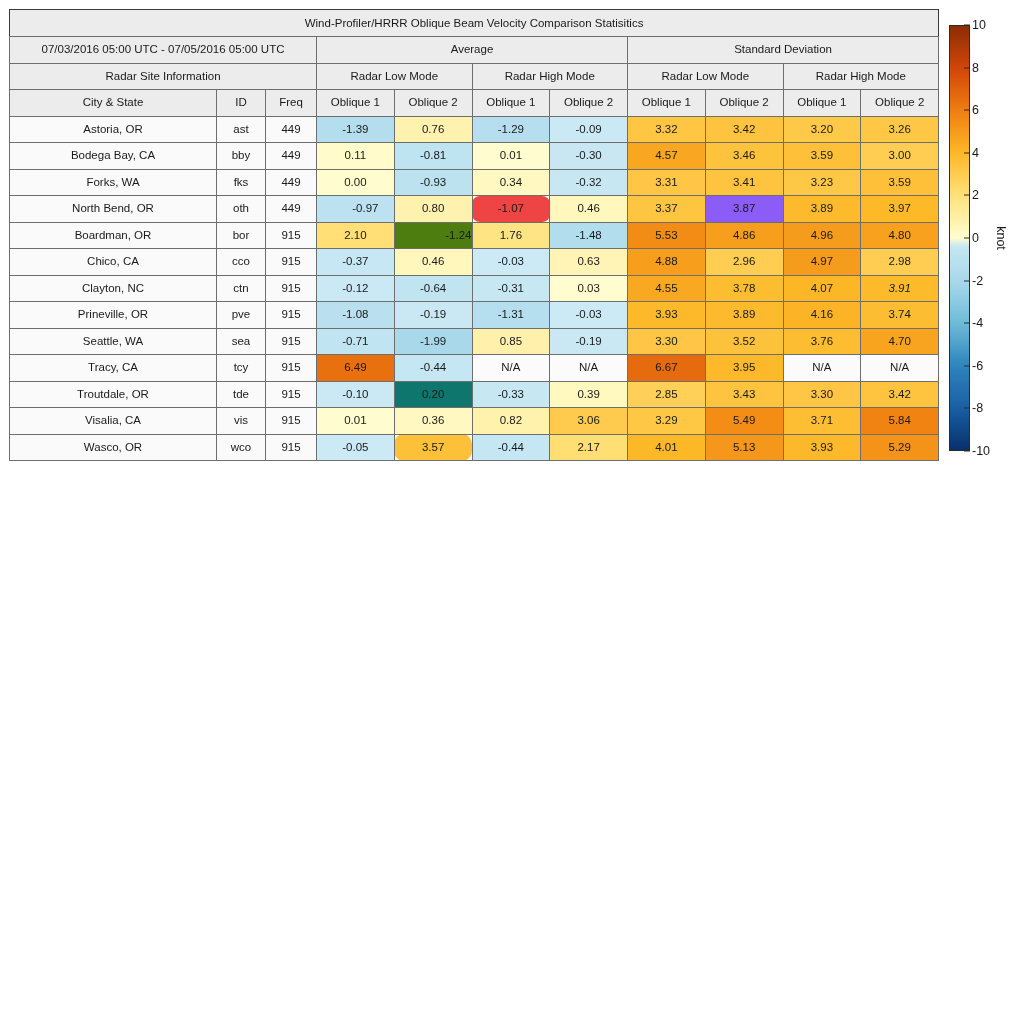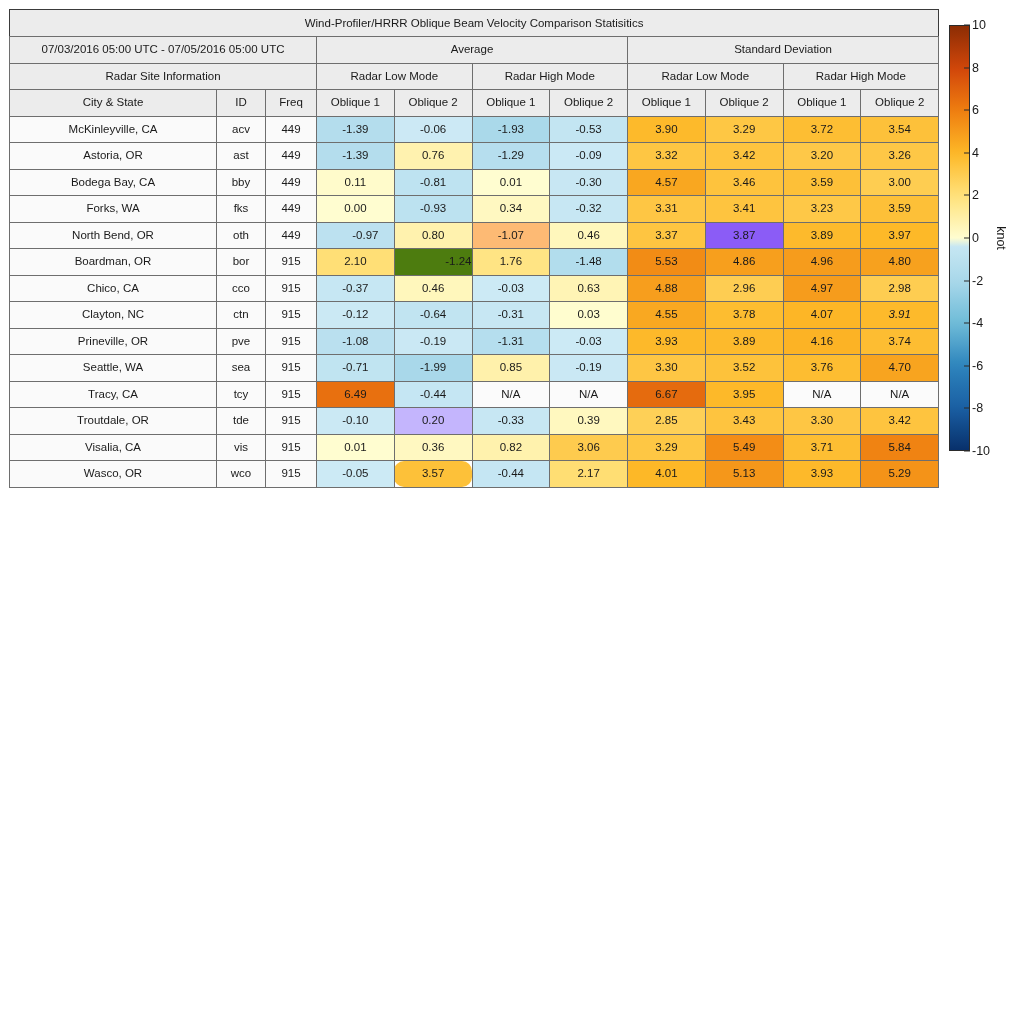--- a/index.html
+++ b/index.html
@@ -155,33 +155,20 @@
       <td class="hdr">Oblique 1</td>
       <td class="hdr">Oblique 2</td>
       <td class="hdr">Oblique 1</td>
       <td class="hdr">Oblique 2</td>
       <td class="hdr">Oblique 1</td>
       <td class="hdr">Oblique 2</td>
     </tr>
   </thead>
   <tbody id="table-body">
       <tr>
-        <td class="site-cell">McKinleyville, CA</td>
-        <td class="site-cell">acv</td>
-        <td class="site-cell">449</td>
-        <td class="val" style="background: rgb(180, 221, 237);">-1.39</td>
-        <td class="val" style="background: rgb(204, 233, 245);">-0.06</td>
-        <td class="val" style="background: rgb(170, 217, 234);">-1.93</td>
-        <td class="val" style="background: rgb(195, 229, 242);">-0.53</td>
-        <td class="val" style="background: rgb(253, 186, 43);">3.90</td>
-        <td class="val" style="background: rgb(254, 199, 68);">3.29</td>
-        <td class="val" style="background: rgb(253, 190, 51);">3.72</td>
-        <td class="val" style="background: rgb(253, 193, 58);">3.54</td>
-      </tr>
-      <tr>
         <td class="site-cell">Astoria, OR</td>
         <td class="site-cell">ast</td>
         <td class="site-cell">449</td>
         <td class="val" style="background: rgb(180, 221, 237);">-1.39</td>
         <td class="val" style="background: rgb(255, 242, 175);">0.76</td>
         <td class="val" style="background: rgb(182, 222, 238);">-1.29</td>
         <td class="val" style="background: rgb(203, 233, 245);">-0.09</td>
         <td class="val" style="background: rgb(254, 198, 67);">3.32</td>
         <td class="val" style="background: rgb(254, 196, 63);">3.42</td>
         <td class="val" style="background: rgb(254, 200, 72);">3.20</td>
@@ -212,21 +199,21 @@
         <td class="val" style="background: rgb(254, 196, 63);">3.41</td>
         <td class="val" style="background: rgb(254, 200, 71);">3.23</td>
         <td class="val" style="background: rgb(253, 192, 56);">3.59</td>
       </tr>
       <tr>
         <td class="site-cell">North Bend, OR</td>
         <td class="site-cell">oth</td>
         <td class="site-cell">449</td>
         <td class="val" style="background: rgb(188, 225, 240); padding-left: 20px;">-0.97</td>
         <td class="val" style="background: rgb(255, 242, 174);">0.80</td>
-        <td class="val" style="background: #fdba74;">-1.07</td>
+        <td class="val" style="background: #ef4444; border-radius: 8px;">-1.07</td>
         <td class="val" style="background: rgb(255, 247, 188);">0.46</td>
         <td class="val" style="background: rgb(254, 197, 65);">3.37</td>
         <td class="val" style="background: #8b5cf6; text-align: center;">3.87</td>
         <td class="val" style="background: rgb(253, 186, 44);">3.89</td>
         <td class="val" style="background: rgb(253, 185, 40);">3.97</td>
       </tr>
       <tr>
         <td class="site-cell">Boardman, OR</td>
         <td class="site-cell">bor</td>
         <td class="site-cell">915</td>
@@ -302,21 +289,21 @@
         <td class="val" style="background: rgb(229, 107, 14);">6.67</td>
         <td class="val" style="background: rgb(253, 185, 41);">3.95</td>
         <td class="val na">N/A</td>
         <td class="val na">N/A</td>
       </tr>
       <tr>
         <td class="site-cell">Troutdale, OR</td>
         <td class="site-cell">tde</td>
         <td class="site-cell">915</td>
         <td class="val" style="background: rgb(203, 233, 244);">-0.10</td>
-        <td class="val" style="background: #c4b5fd;">0.20</td>
+        <td class="val" style="background: #0f766e;">0.20</td>
         <td class="val" style="background: rgb(199, 231, 243);">-0.33</td>
         <td class="val" style="background: rgb(255, 248, 191);">0.39</td>
         <td class="val" style="background: rgb(254, 208, 87);">2.85</td>
         <td class="val" style="background: rgb(254, 196, 63);">3.43</td>
         <td class="val" style="background: rgb(254, 198, 68);">3.30</td>
         <td class="val" style="background: rgb(254, 196, 63);">3.42</td>
       </tr>
       <tr>
         <td class="site-cell">Visalia, CA</td>
         <td class="site-cell">vis</td>

